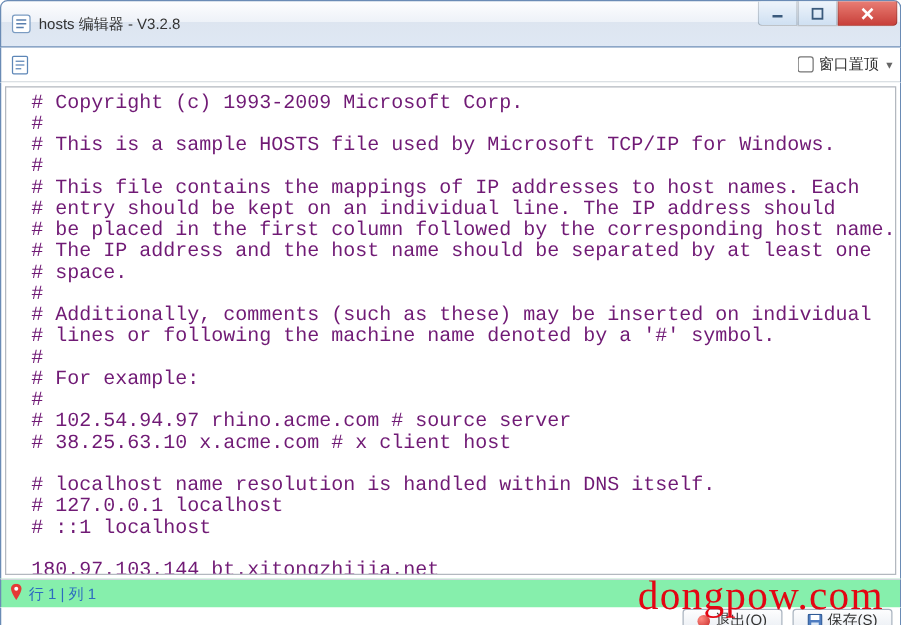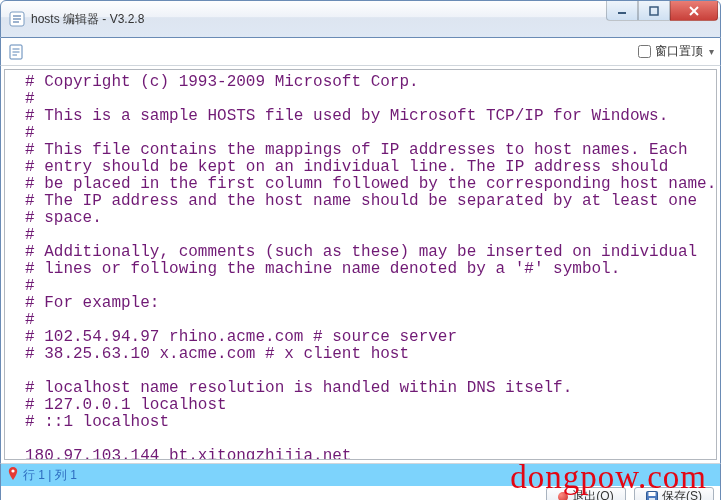--- a/index.html
+++ b/index.html
@@ -96,21 +96,21 @@
     line-height: 17px;
     color: #701a75;
     white-space: pre;
   }
 
   .statusbar {
     height: 23px;
     border-left: 1px solid #6a8bb5;
     border-right: 1px solid #6a8bb5;
     border-top: 1px solid #d0d6dc;
-    background: #7dd3fc;
+    background: #86efac;
     display: flex;
     align-items: center;
     padding: 0 6px;
     font-size: 12px;
   }
   .pin-icon { color:#d33; margin-right:4px; }
   .status-text { color: #2d6cc0; }
 
   .footer {
     height: 22px;

